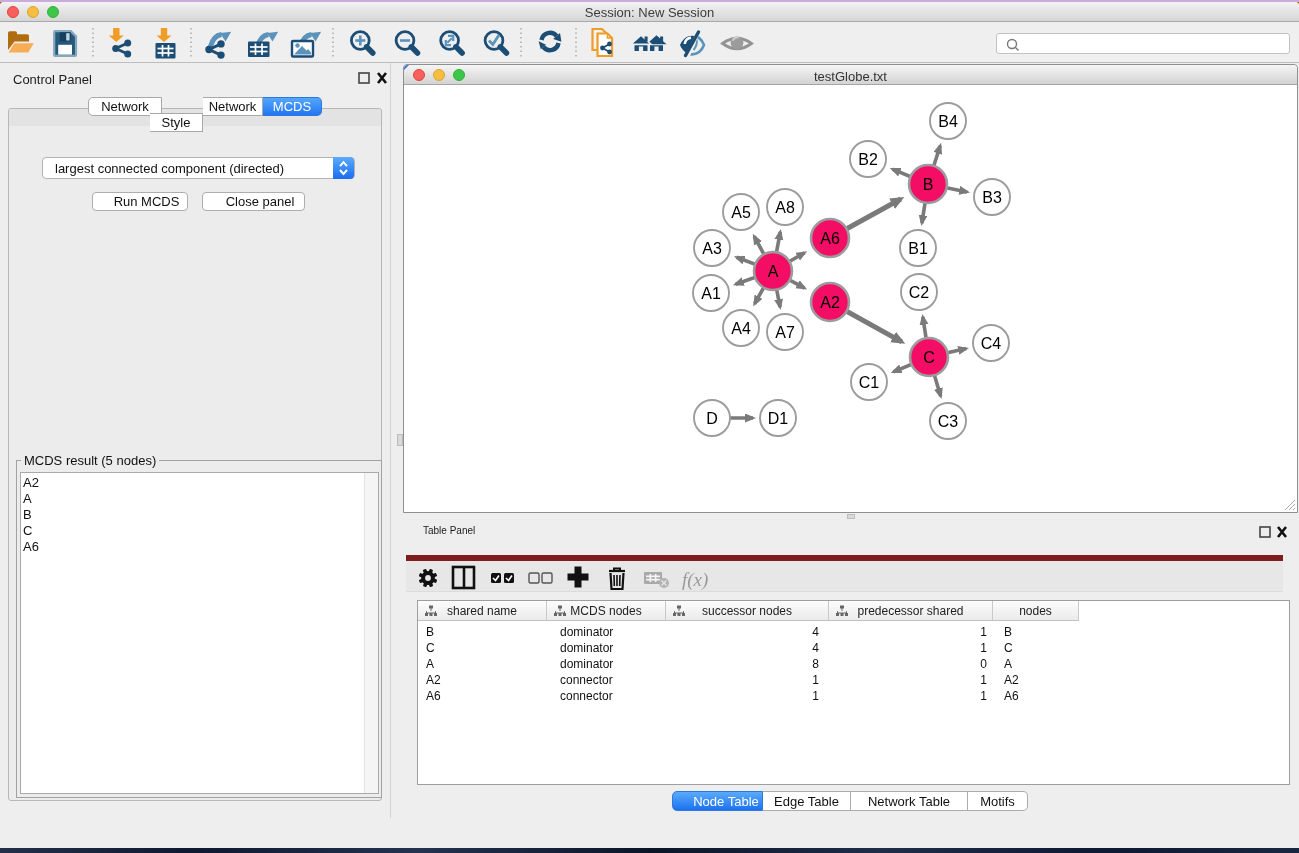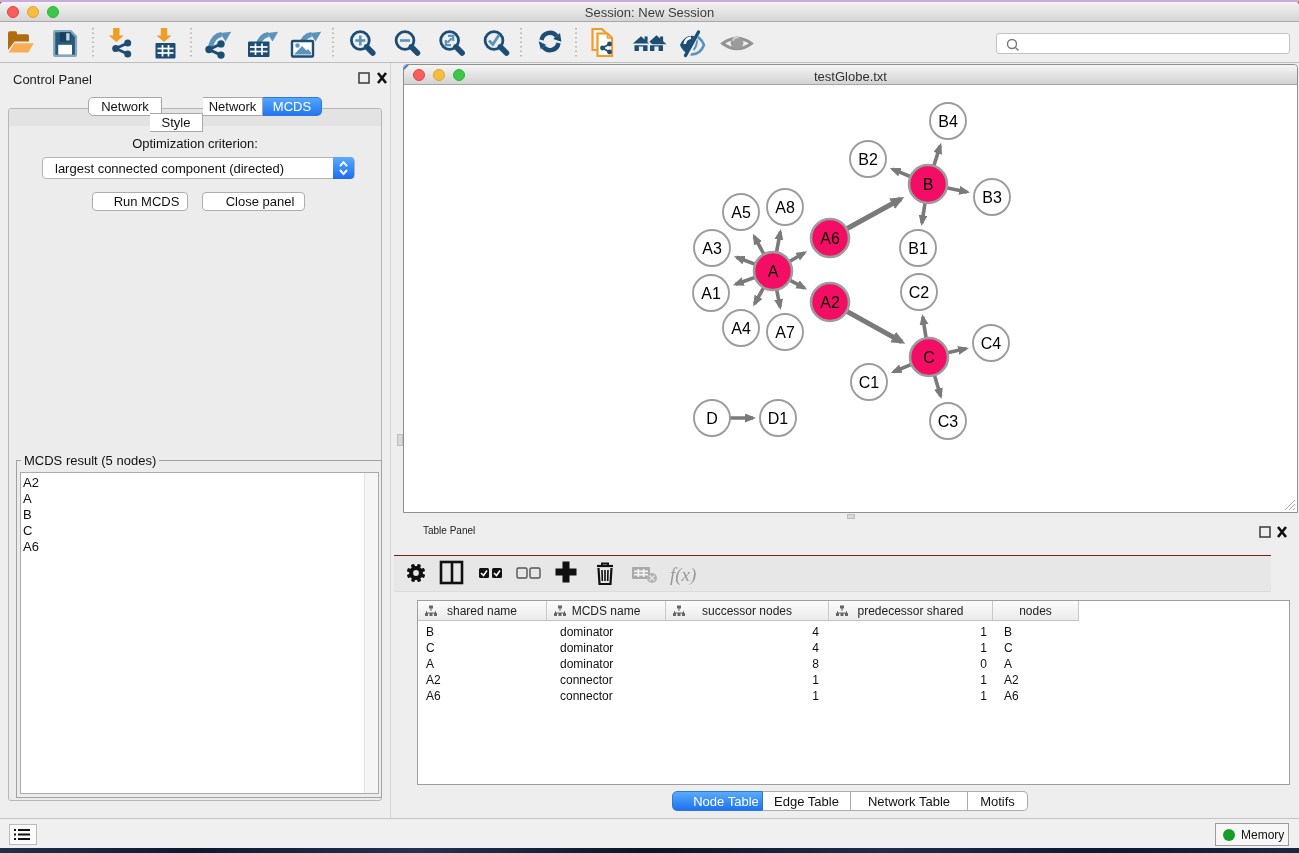--- a/index.html
+++ b/index.html
@@ -39,21 +39,21 @@
 #grpbox .items { position:absolute; left:2px; top:2px; font-size:13px; color:#111; line-height:16px; }
 
 .vhandle { position:absolute; background:#d9d9d9; border:1px solid #bdbdbd; }
 
 #netwin { position:absolute; left:403px; top:1px; width:895px; height:449px; background:#fff; border:1px solid #8f8f8f; border-radius:4px 4px 0 0; }
 #nettitle { position:absolute; left:0; top:0; width:100%; height:20px; background:linear-gradient(#f5f5f5,#d3d3d3); border-bottom:1px solid #a5a5a5; border-radius:4px 4px 0 0; }
 #nettitle .t { position:absolute; width:100%; text-align:center; top:4px; font-size:13px; color:#333; }
 #corner { position:absolute; left:0px; top:0px; width:0; height:0; border-left:5px solid #3a6fd8; border-bottom:5px solid transparent; border-radius:4px 0 0 0; }
 
 #tpTitle { position:absolute; left:423px; top:462px; font-size:10px; color:#1c1c1c; }
-#tblbar { position:absolute; left:394px; top:492px; width:877px; height:37px; background:#e7e7e7; border-top:1px solid #7f1d1d; border-bottom:1px solid #dcdcdc;text-decoration:underline; }
+#tblbar { position:absolute; left:406px; top:492px; width:877px; height:37px; background:#e7e7e7; border-top:6px solid #7f1d1d; border-bottom:1px solid #dcdcdc;text-decoration:underline; }
 #table { position:absolute; left:417px; top:537px; width:873px; height:185px; background:#fff; border:1px solid #9e9e9e; }
 .th { position:absolute; top:0; height:20px; background:linear-gradient(#fcfcfc,#ebebeb); border-right:1px solid #c9c9c9; border-bottom:1px solid #c2c2c2; }
 .th span { position:absolute; width:100%; text-align:center; top:3px; font-size:12px; color:#222; }
 .td { position:absolute; font-size:12px; color:#111; height:16px; }
 .btab { position:absolute; height:20px; background:#fff; border:1px solid #ababab; font-size:13px; color:#111; text-align:center; line-height:19px; }
 .btab.sel { background:linear-gradient(#5aabfb,#1c72f0); color:#fff; border-color:#2e77dd;padding-left:17px; }
 
 #statusbar { position:absolute; left:0; top:816px; width:1299px; height:30px; background:#f0f0f0; border-top:1px solid #c3c3c3; }
 #memBtn { position:absolute; left:1215px; top:4px; width:74px; height:23px; background:#f7f7f7; border:1px solid #9c9c9c; font-size:12px; color:#111; }
 #memBtn .dot { position:absolute; left:7px; top:5px; width:12px; height:12px; border-radius:50%; background:#189e28; }
@@ -184,21 +184,20 @@
     </svg>
     <div id="cpPane">
           <div class="band"></div>
         </div>
     <div id="tabs">
       <div class="tab" style="left:12px; width:74px; border-radius:5px 0 0 5px;">Network</div>
       <div class="tab" style="left:74px; width:53px; border-left:none;margin-top:16px;">Style</div>
       <div class="tab" style="left:127px; width:60px; border-left:none;">Network</div>
       <div class="tab sel" style="left:187px; width:59px; border-left:none; border-radius:0 5px 5px 0;">MCDS</div>
     </div>
-    <div class="cplabel" style="top:73px;">Optimization criterion:</div>
     <div id="combo">
       <div class="txt">largest connected component (directed)</div>
       <div class="step">
         <svg width="21" height="22">
               <path d="M7,9.2 L10.5,5.2 L14,9.2" fill="none" stroke="#fff" stroke-width="1.9"></path>
               <path d="M7,13 L10.5,17 L14,13" fill="none" stroke="#fff" stroke-width="1.9"></path>
             </svg>
       </div>
     </div>
     <div class="btn" style="left:92px;top:129px;width:96px;">Run MCDS</div>
@@ -363,21 +362,21 @@
             <svg width="12" height="12" style="position:absolute;left:7px;top:4px">
               <rect x="4" y="0.5" width="4" height="3" fill="#666"></rect>
               <line x1="6" y1="3" x2="6" y2="6" stroke="#666" stroke-width="1"></line>
               <line x1="1.5" y1="8" x2="10.5" y2="8" stroke="#666" stroke-width="1"></line>
               <line x1="1.5" y1="6.2" x2="1.5" y2="8" stroke="#666" stroke-width="1"></line>
               <line x1="10.5" y1="6.2" x2="10.5" y2="8" stroke="#666" stroke-width="1"></line>
               <rect x="0" y="8" width="3" height="3" fill="#666"></rect>
               <rect x="4.5" y="8" width="3" height="3" fill="#666"></rect>
               <rect x="9" y="8" width="3" height="3" fill="#666"></rect>
             </svg>
-            <span>MCDS name</span>
+            <span>MCDS nodes</span>
           </div>
 <div class="th" style="left:248px;width:163px;">
             <svg width="12" height="12" style="position:absolute;left:7px;top:4px">
               <rect x="4" y="0.5" width="4" height="3" fill="#666"></rect>
               <line x1="6" y1="3" x2="6" y2="6" stroke="#666" stroke-width="1"></line>
               <line x1="1.5" y1="8" x2="10.5" y2="8" stroke="#666" stroke-width="1"></line>
               <line x1="1.5" y1="6.2" x2="1.5" y2="8" stroke="#666" stroke-width="1"></line>
               <line x1="10.5" y1="6.2" x2="10.5" y2="8" stroke="#666" stroke-width="1"></line>
               <rect x="0" y="8" width="3" height="3" fill="#666"></rect>
               <rect x="4.5" y="8" width="3" height="3" fill="#666"></rect>
@@ -425,35 +424,15 @@
 <div class="td" style="left:142px;top:88px;">connector</div>
 <div class="td" style="left:248px;width:153px;top:88px;text-align:right;">1</div>
 <div class="td" style="left:411px;width:158px;top:88px;text-align:right;">1</div>
 <div class="td" style="left:586px;top:88px;">A6</div>
     </div>
     <div class="btab sel" style="left:672px;top:728px;width:91px;border-radius:5px 0 0 5px;">Node Table</div>
     <div class="btab" style="left:763px;top:728px;width:88px;border-left:none;">Edge Table</div>
     <div class="btab" style="left:851px;top:728px;width:117px;border-left:none;">Network Table</div>
     <div class="btab" style="left:968px;top:728px;width:60px;border-left:none;border-radius:0 5px 5px 0;">Motifs</div>
   </div>
-  <div id="statusbar">
-    <div id="listBtn">
-      <svg width="26" height="19">
-            <g stroke="#111" stroke-width="2">
-              <line x1="8" y1="5" x2="20" y2="5"></line>
-              <line x1="8" y1="9.5" x2="20" y2="9.5"></line>
-              <line x1="8" y1="14" x2="20" y2="14"></line>
-            </g>
-      <g fill="#111">
-              <rect x="4" y="4" width="2" height="2"></rect>
-              <rect x="4" y="8.5" width="2" height="2"></rect>
-              <rect x="4" y="13" width="2" height="2"></rect>
-            </g>
-          </svg>
-    </div>
-    <div id="memBtn">
-          <div class="dot"></div>
-          <div class="lbl">Memory</div>
-        </div>
-  </div>
  </div>
  <div id="deskTop"></div>
 </div>
 
 </body></html>

